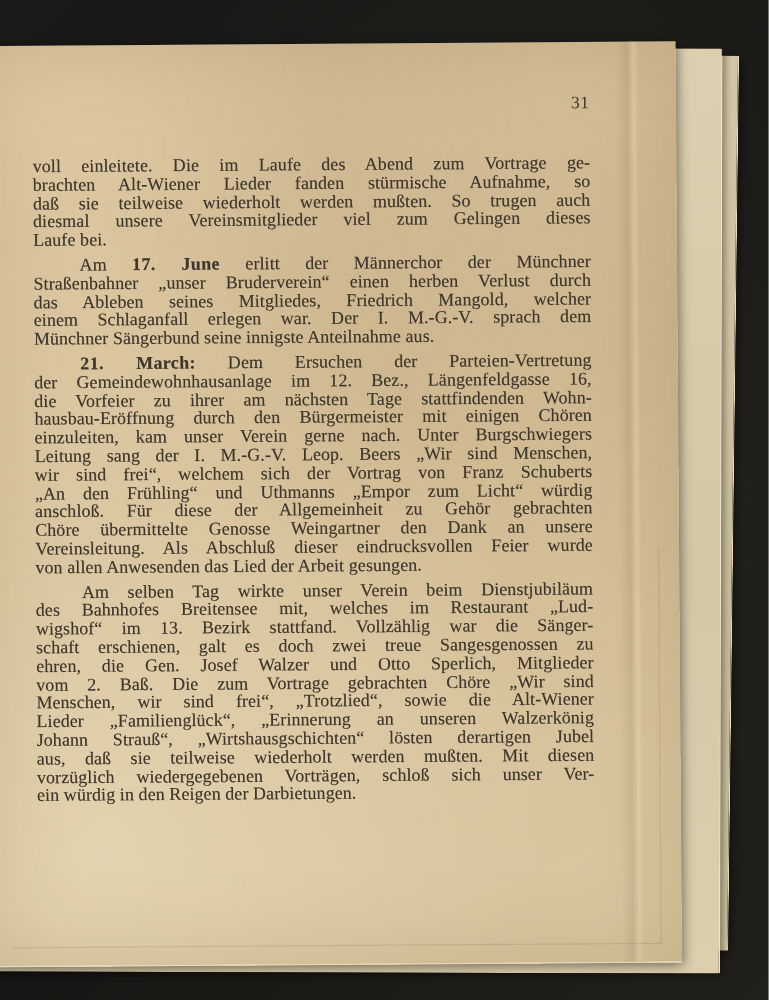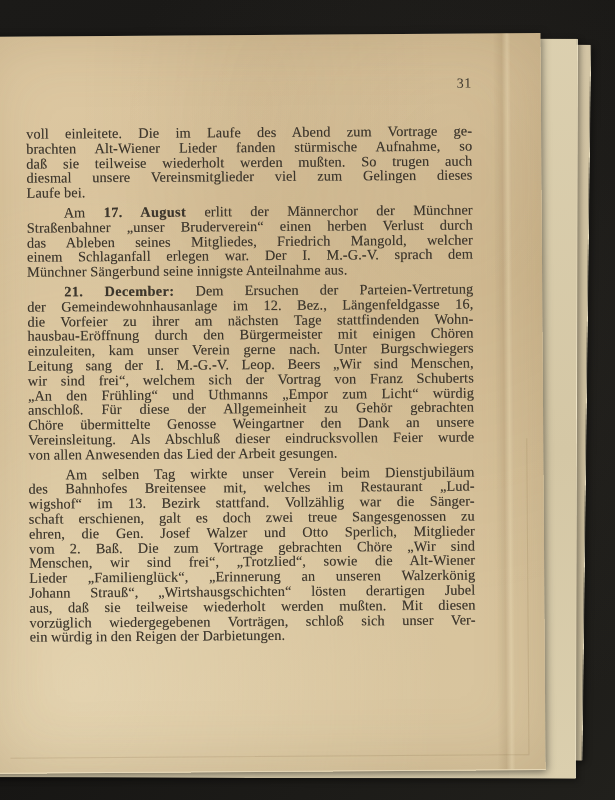--- a/index.html
+++ b/index.html
@@ -114,28 +114,28 @@
 
     <div class="text-block">
         <div class="para">
           <div class="line"><span>voll einleitete. Die im Laufe des Abend zum Vortrage ge-</span></div>
           <div class="line"><span>brachten Alt-Wiener Lieder fanden stürmische Aufnahme, so</span></div>
           <div class="line"><span>daß sie teilweise wiederholt werden mußten. So trugen auch</span></div>
           <div class="line"><span>diesmal unsere Vereinsmitglieder viel zum Gelingen dieses</span></div>
           <div class="line last"><span>Laufe bei.</span></div>
         </div>
         <div class="para">
-          <div class="line indent"><span>Am </span><span class="bold">17. August</span><span> erlitt der Männerchor der Münchner</span></div>
+          <div class="line indent"><span>Am </span><span class="bold">17. June</span><span> erlitt der Männerchor der Münchner</span></div>
           <div class="line"><span>Straßenbahner „unser Bruderverein“ einen herben Verlust durch</span></div>
           <div class="line"><span>das Ableben seines Mitgliedes, Friedrich Mangold, welcher</span></div>
           <div class="line"><span>einem Schlaganfall erlegen war. Der I. M.-G.-V. sprach dem</span></div>
           <div class="line last"><span>Münchner Sängerbund seine innigste Anteilnahme aus.</span></div>
         </div>
         <div class="para">
-          <div class="line indent"><span class="bold">21. December:</span><span> Dem Ersuchen der Parteien-Vertretung</span></div>
+          <div class="line indent"><span class="bold">21. March:</span><span> Dem Ersuchen der Parteien-Vertretung</span></div>
           <div class="line"><span>der Gemeindewohnhausanlage im 12. Bez., Längenfeldgasse 16,</span></div>
           <div class="line"><span>die Vorfeier zu ihrer am nächsten Tage stattfindenden Wohn-</span></div>
           <div class="line"><span>hausbau-Eröffnung durch den Bürgermeister mit einigen Chören</span></div>
           <div class="line"><span>einzuleiten, kam unser Verein gerne nach. Unter Burgschwiegers</span></div>
           <div class="line"><span>Leitung sang der I. M.-G.-V. Leop. Beers „Wir sind Menschen,</span></div>
           <div class="line"><span>wir sind frei“, welchem sich der Vortrag von Franz Schuberts</span></div>
           <div class="line"><span>„An den Frühling“ und Uthmanns „Empor zum Licht“ würdig</span></div>
           <div class="line"><span>anschloß. Für diese der Allgemeinheit zu Gehör gebrachten</span></div>
           <div class="line"><span>Chöre übermittelte Genosse Weingartner den Dank an unsere</span></div>
           <div class="line"><span>Vereinsleitung. Als Abschluß dieser eindrucksvollen Feier wurde</span></div>

